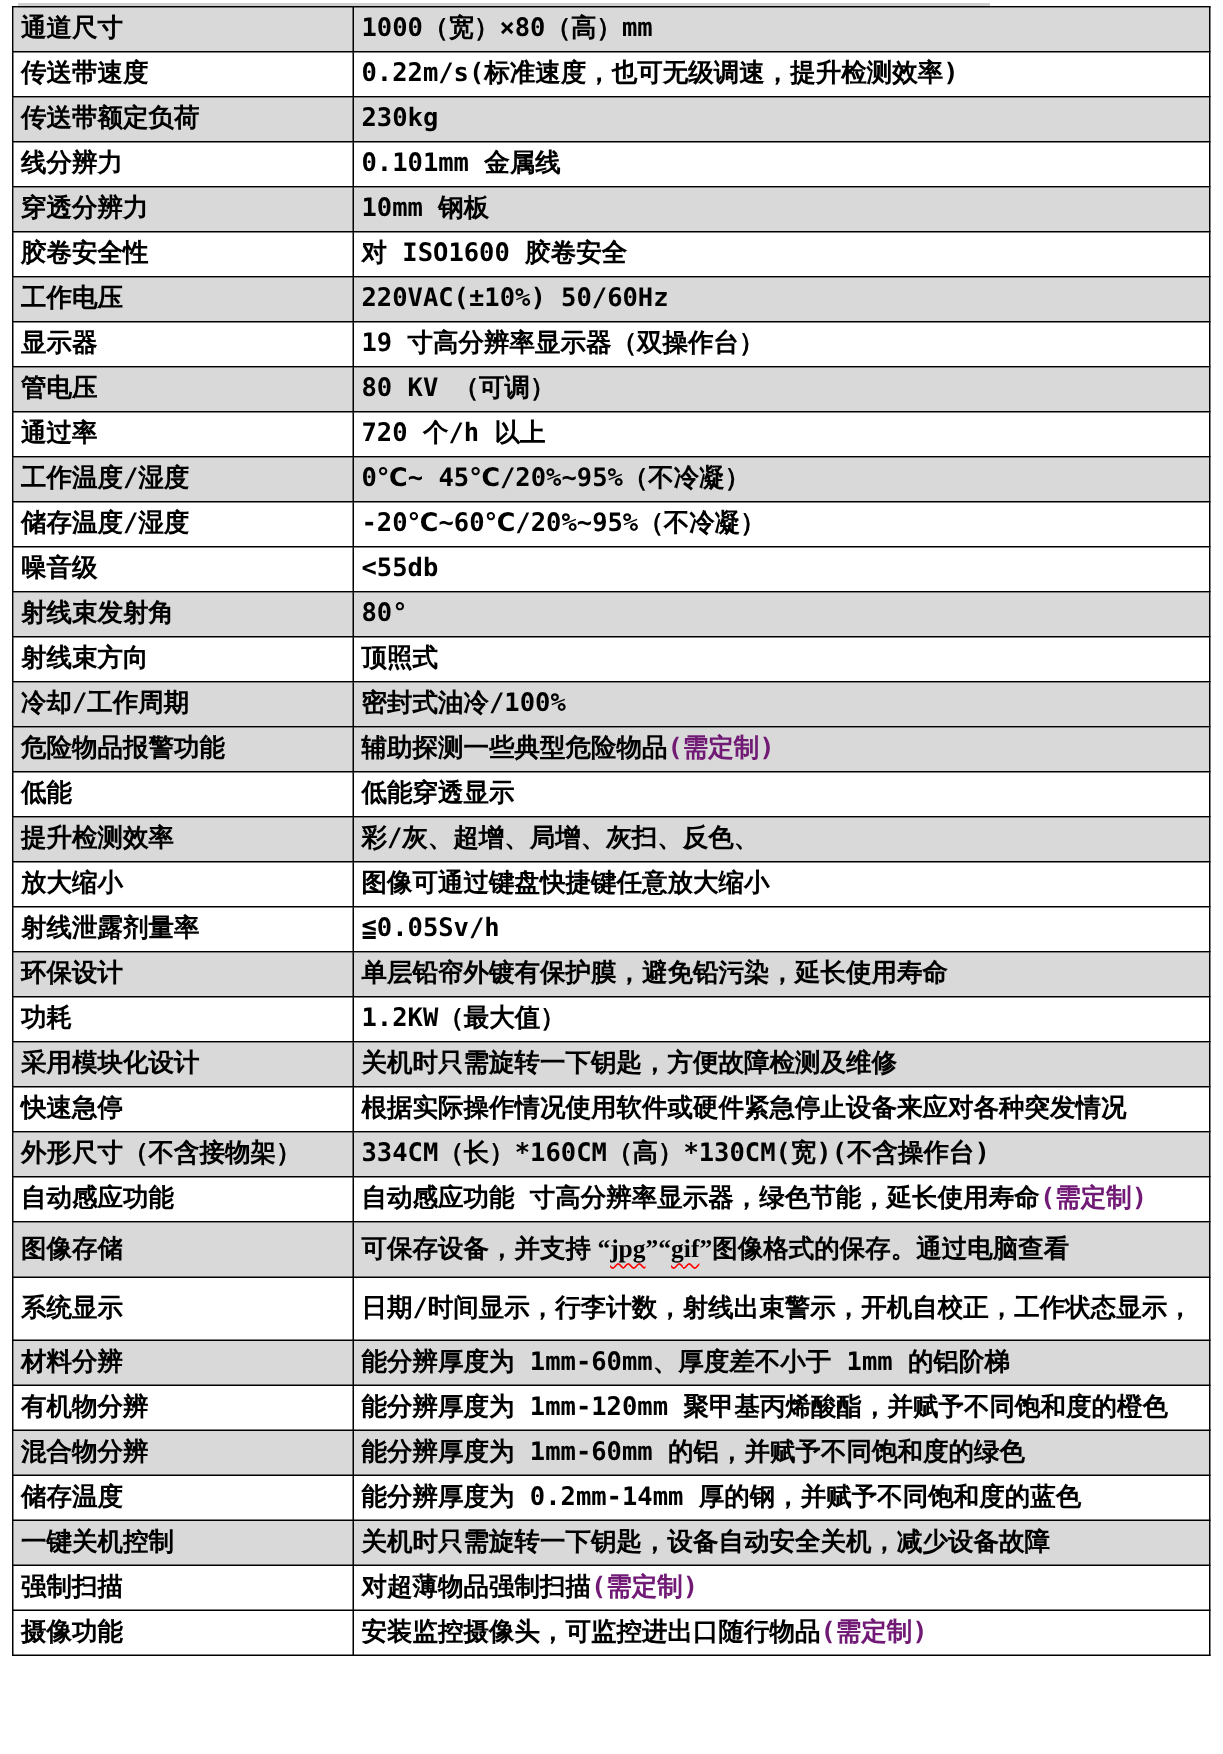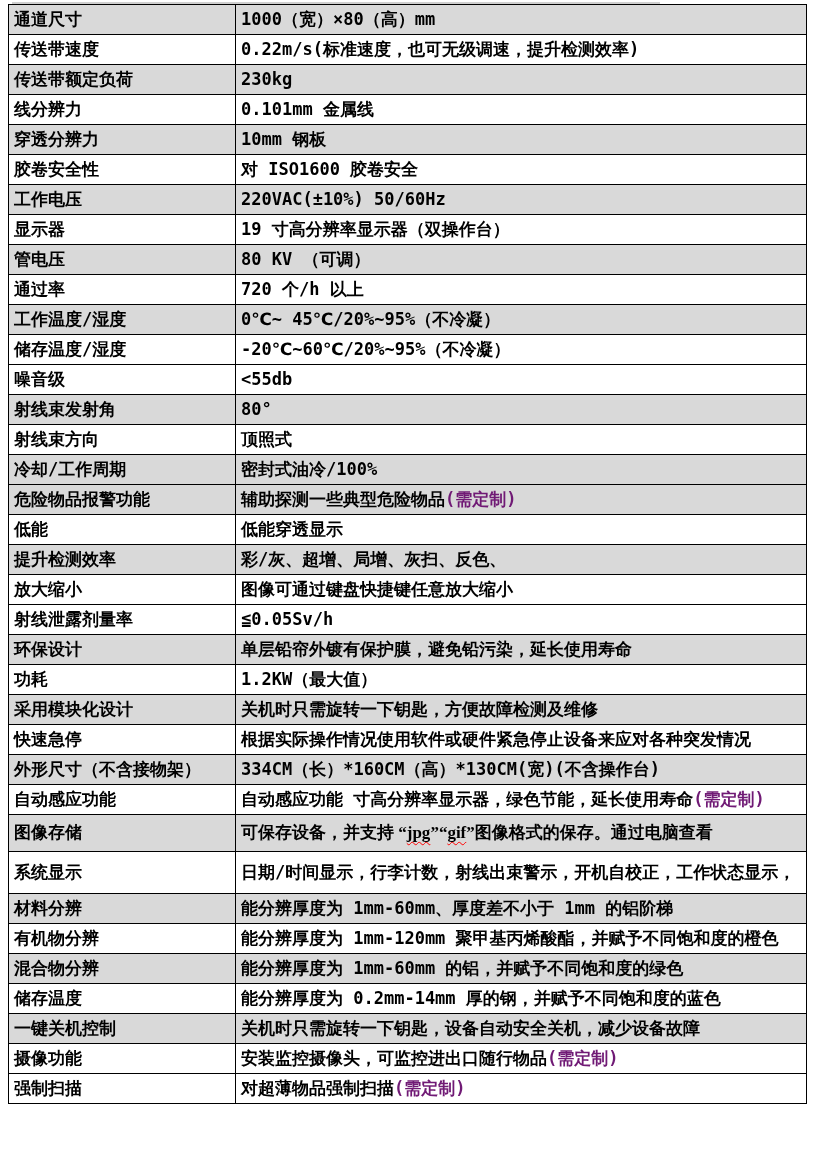--- a/index.html
+++ b/index.html
@@ -179,21 +179,21 @@
       </tr>
       <tr>
         <td>储存温度</td>
         <td><span>能分辨厚度为 0.2mm-14mm 厚的钢，并赋予不同饱和度的蓝色</span></td>
       </tr>
       <tr class="shaded">
         <td>一键关机控制</td>
         <td><span>关机时只需旋转一下钥匙，设备自动安全关机，减少设备故障</span></td>
       </tr>
       <tr>
+        <td>强制扫描</td>
+        <td><span>对超薄物品强制扫描</span><span class="seg-red">(需定制)</span></td>
+      </tr>
+      <tr>
         <td>摄像功能</td>
         <td><span>安装监控摄像头，可监控进出口随行物品</span><span class="seg-red">(需定制)</span></td>
-      </tr>
-      <tr>
-        <td>强制扫描</td>
-        <td><span>对超薄物品强制扫描</span><span class="seg-red">(需定制)</span></td>
       </tr>
     </tbody>
 </table>
 
 </body></html>

